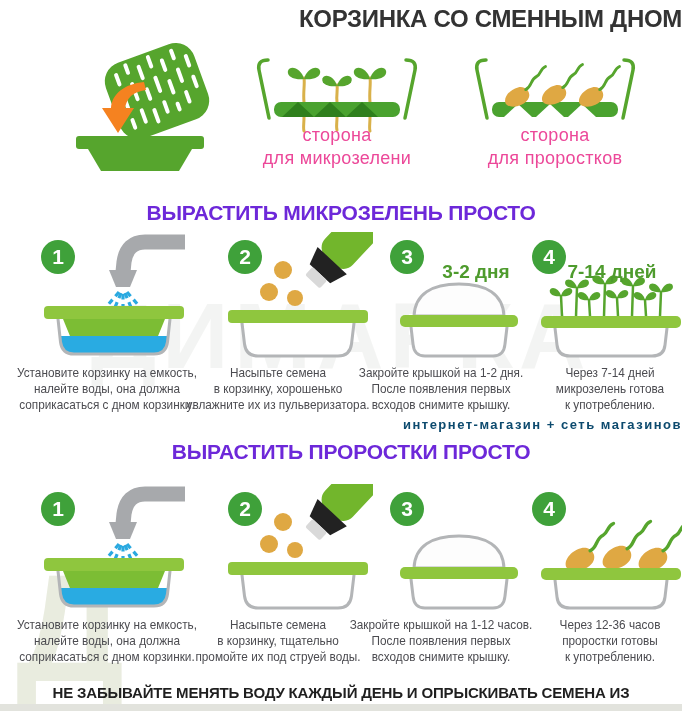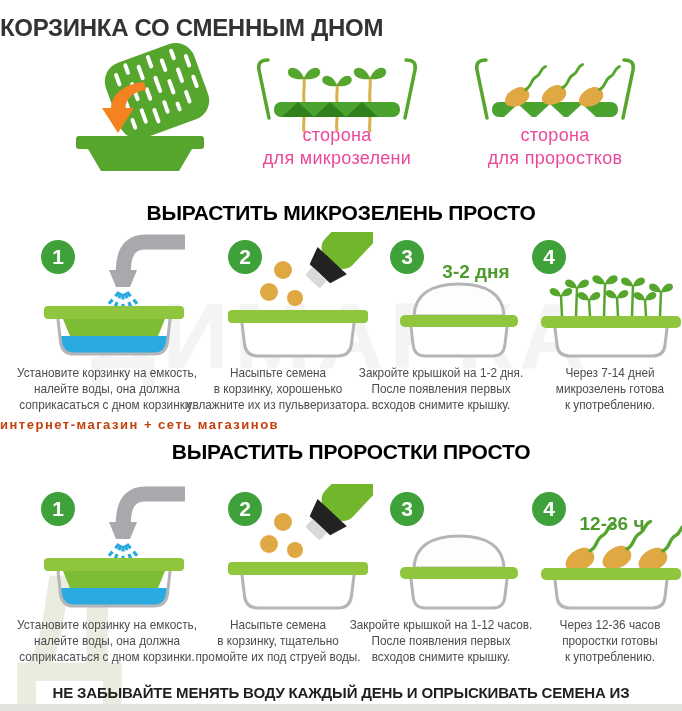--- a/index.html
+++ b/index.html
@@ -3,30 +3,30 @@
 <meta charset="utf-8">
 <style>
   * { margin:0; padding:0; box-sizing:border-box; }
   html,body { background:#fff; }
   body { font-family:"Liberation Sans", sans-serif; }
   .page { position:relative; width:682px; height:711px; background:#fff; overflow:hidden; }
 
   
   .wm-brand { position:absolute; top:284px; left:0; width:100%; text-align:center;
     font-size:92px; font-weight:700; letter-spacing:6px; color:#aab0a6; opacity:.13; }
-  .wm-tagline { position:absolute; top:417px; left:0; width:100%; text-align:left;
-    font-size:13px; font-weight:700; letter-spacing:1.5px; color:#c2410c; }
+  .wm-tagline { position:absolute; top:417px; left:0; width:100%; text-align:right;
+    font-size:13px; font-weight:700; letter-spacing:1.5px; color:#0c4a6e; }
   .wm-letter { position:absolute; left:16px; top:552px; font-size:152px; line-height:1;
     font-weight:800; color:#e9ecdf; }
 
   
-  .title { position:absolute; top:14px; left:0; width:100%; text-align:left;
+  .title { position:absolute; top:5px; left:0; width:100%; text-align:right;
     font-size:24px; font-weight:800; letter-spacing:-0.3px; color:#333; }
   .sec-head { position:absolute; left:0; width:100%; text-align:center;
-    font-size:21px; font-weight:800; letter-spacing:-0.2px; color:#000000; }
+    font-size:21px; font-weight:800; letter-spacing:-0.2px; color:#6d28d9; }
   .sec-head.s1 { top:201px; }
   .sec-head.s2 { top:440px;margin-left:10px; }
 
   
   .intro-icon { position:absolute; }
   .intro-cap { position:absolute; top:124px; width:190px; text-align:center;
     font-size:18px; line-height:1.3; color:#ec4899; white-space:pre-line; letter-spacing:.3px;}
   .cap-mid  { left:242px; }
   .cap-right{ left:460px; }
 
@@ -236,20 +236,21 @@
         <use href="#g-leaves" transform="translate(53,68) scale(.8)"></use>
           <use href="#g-leaves" transform="translate(69,52) scale(.9)"></use>
         <use href="#g-leaves" transform="translate(81,66) scale(.8)"></use>
           <use href="#g-leaves" transform="translate(97,54) scale(.85)"></use>
         <use href="#g-leaves" transform="translate(109,68) scale(.8)"></use>
           <use href="#g-leaves" transform="translate(125,60) scale(.85)"></use>
         <path d="M19,96 L21,113 Q22,124 34,124 H116 Q128,124 129,113 L131,96" fill="#fff" stroke="#b3b5b7" stroke-width="3" stroke-linecap="round"></path>
         <rect x="5" y="84" width="140" height="12" rx="5" fill="#8fc63e"></rect>
       </svg>
       <div class="badge">4</div>
+      <div class="time">7-14 дней</div>
       <div class="caption">Через 7-14 дней
 микрозелень готова
 к употреблению.</div>
     </div>
   </div>
 
   <div class="sec-head s2">ВЫРАСТИТЬ ПРОРОСТКИ ПРОСТО</div>
 
   <div class="steps-row row2">
 
@@ -308,21 +309,20 @@
 
     <div class="col c4">
       <svg class="icon" width="150" height="130" viewBox="0 0 150 130">
         <use href="#g-seed" transform="translate(45,72) scale(1.3)"></use>
         <use href="#g-seed" transform="translate(82,70) scale(1.3)"></use>
         <use href="#g-seed" transform="translate(118,72) scale(1.3)"></use>
         <path d="M19,96 L21,113 Q22,124 34,124 H116 Q128,124 129,113 L131,96" fill="#fff" stroke="#b3b5b7" stroke-width="3" stroke-linecap="round"></path>
         <rect x="5" y="84" width="140" height="12" rx="5" fill="#8fc63e"></rect>
       </svg>
       <div class="badge">4</div>
-      <div class="time">12-36 ч</div>
       <div class="caption">Через 12-36 часов
 проростки готовы
 к употреблению.</div>
     </div>
   </div>
 
   <div class="banner">
     <span>НЕ ЗАБЫВАЙТЕ МЕНЯТЬ ВОДУ КАЖДЫЙ ДЕНЬ И ОПРЫСКИВАТЬ СЕМЕНА ИЗ ПУЛЬВЕРИЗАТОРА</span>
   </div>
   <div class="strip"></div>

